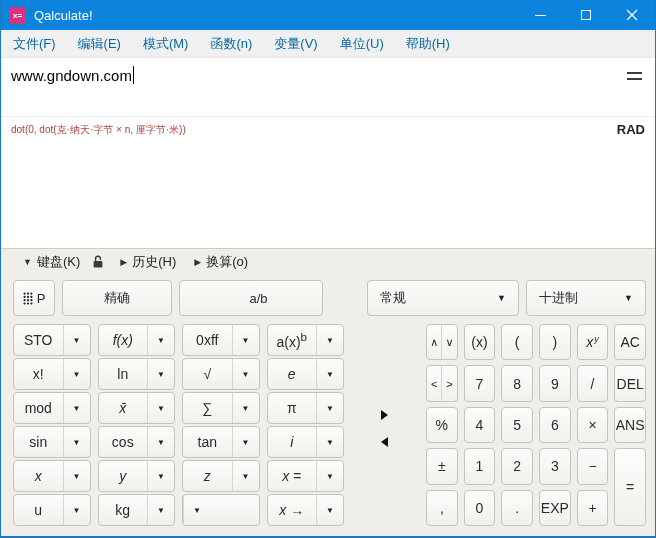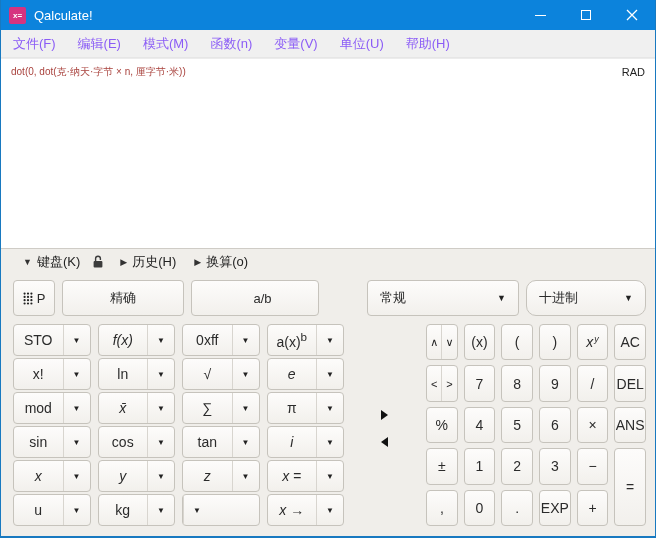--- a/index.html
+++ b/index.html
@@ -15,35 +15,35 @@
   .app-icon { width:17px; height:17px; margin-left:8px; border-radius:2px; background:#d63380;
               color:#fff; font-size:8px; font-weight:bold; display:flex; align-items:center; justify-content:center; }
   .title { color:#fff; font-size:13px; margin-left:8px; }
   .win-controls { margin-left:auto; display:flex; height:30px; }
   .wc { width:46px; height:30px; display:flex; align-items:center; justify-content:center; }
   .min-glyph { width:11px; height:1px; background:#fff; display:block; }
   .max-glyph { width:10px; height:10px; border:1px solid #fff; display:block; }
 
   
   .menubar { height:28px; background:#f0f0f0; display:flex; align-items:center; font-size:13px;
-             color:#8b5cf6; border-bottom:1px solid #e6e6e6; flex:none; padding-left:1px; }
+             color:#0369a1; border-bottom:1px solid #e6e6e6; flex:none; padding-left:1px; }
   .menu-item { padding:0 11px; line-height:27px; }
 
   
   .input-area { height:58px; background:#fff; position:relative; flex:none; }
   .expr { position:absolute; top:8px; left:10px; font-size:15px; color:#000; display:flex; align-items:center; }
   .caret { width:1px; height:18px; background:#000; margin-left:1px; }
   .equals-icon { position:absolute; right:12px; top:10px; width:16px; }
   .equals-icon i { display:block; width:15px; height:2.5px; background:#3a3a3a; margin:3.5px 0; }
 
   
   .status-row { height:26px; display:flex; align-items:center; justify-content:space-between;
                 padding:0 10px; border-top:1px solid #ececec; background:#fff; flex:none; }
   .parsed { color:#a9423d; font-size:10px; }
-  .rad { font-size:11px; color:#222; }
+  .rad { font-size:13px; color:#222;font-weight:bold; }
 
   .history { flex:1; background:#fff; }
 
   
   .bottom { background:#f0eeea; border-top:1px solid #cfccc6; flex:none; height:288px;
             display:flex; flex-direction:column; }
   .tabrow { height:26px; display:flex; align-items:center; padding-left:22px; flex:none; }
   .tab { display:flex; align-items:center; gap:5px; font-size:13px; color:#222; margin-right:18px; }
   .tri { font-size:9px; color:#333; }
   .lockwrap { margin-right:16px; margin-left:-6px; display:flex; align-items:center; }
@@ -51,25 +51,25 @@
   .keypad { flex:1; padding:5px 9px 10px 12px; display:flex; flex-direction:column; gap:8px; }
 
   
   .btn, .split-btn, .key, .nav-split {
     background:linear-gradient(#fdfcfb,#f2f0ec); border:1px solid #c6c3bc; border-radius:4px;
     color:#2b2b2b; }
 
   .toolbar-row { display:flex; height:36px; gap:7px; flex:none; }
   .btn { display:flex; align-items:center; justify-content:center; font-size:13px; }
   .btn-p { width:42px; gap:4px; }
-  .btn-exact { width:122px; }
-  .btn-frac { width:128px;padding-left:15px; }
+  .btn-exact { width:110px; }
+  .btn-frac { width:144px;padding-left:15px; }
   .select { justify-content:space-between; padding:0 12px;text-align:right; }
   .sel-mode { width:152px; margin-left:auto; }
-  .sel-base { width:120px;border-radius:10px; }
+  .sel-base { width:120px; }
   .dd { font-size:9px; color:#222; }
 
   .keypad-main { flex:1; display:flex;gap:32px; }
   .left-grid { width:331px; display:grid; grid-template-columns:repeat(4,1fr);
                grid-template-rows:repeat(6,1fr); gap:2px 7px; }
   .split-btn { display:flex; align-items:stretch; }
   .split-main { flex:1; display:flex; align-items:center; justify-content:center; font-size:14px; }
   .split-arrow { width:27px; border-left:1px solid #d8d5cf; display:flex; align-items:center;
                  justify-content:center; font-size:8px; color:#222; }
 
@@ -118,20 +118,30 @@
   <div class="menubar">
       <div class="menu-item">文件(F)</div>
       <div class="menu-item">编辑(E)</div>
       <div class="menu-item">模式(M)</div>
       <div class="menu-item">函数(n)</div>
       <div class="menu-item">变量(V)</div>
       <div class="menu-item">单位(U)</div>
       <div class="menu-item">帮助(H)</div>
     </div>
 
+  <div class="input-area">
+    <div class="expr">
+      <span>www.gndown.com</span>
+      <span class="caret"></span>
+    </div>
+    <div class="equals-icon">
+        <i></i>
+        <i></i>
+      </div>
+  </div>
 
   <div class="status-row">
     <span class="parsed" style="color: rgb(169, 66, 61);">dot(0, dot(克·纳天·字节 × n, 厘字节·米))</span>
     <span class="rad">RAD</span>
   </div>
 
   <div class="history"></div>
 
   <div class="bottom">
     <div class="tabrow">

